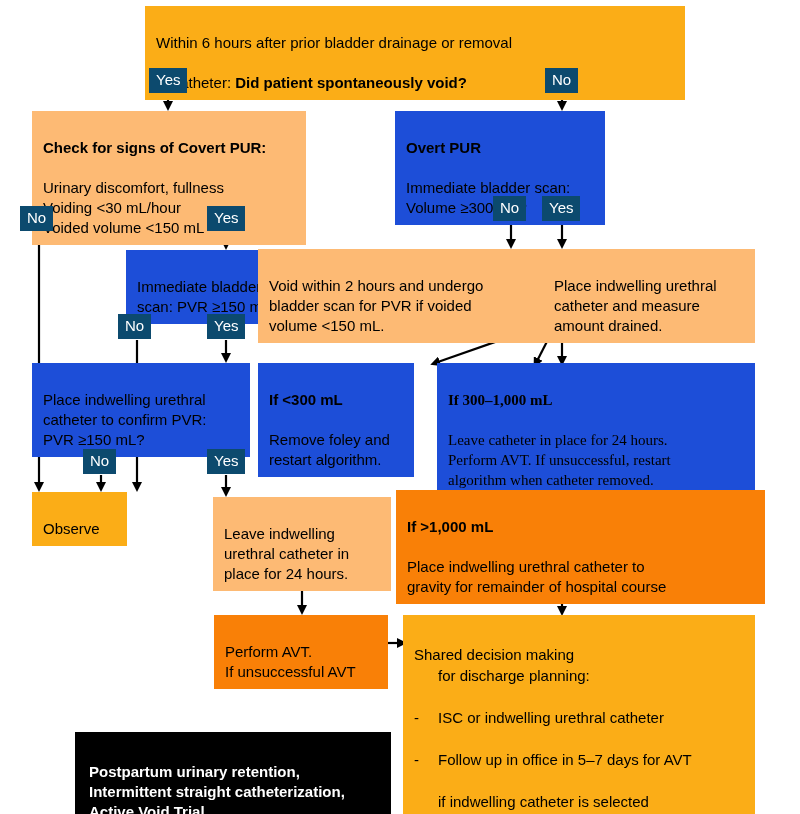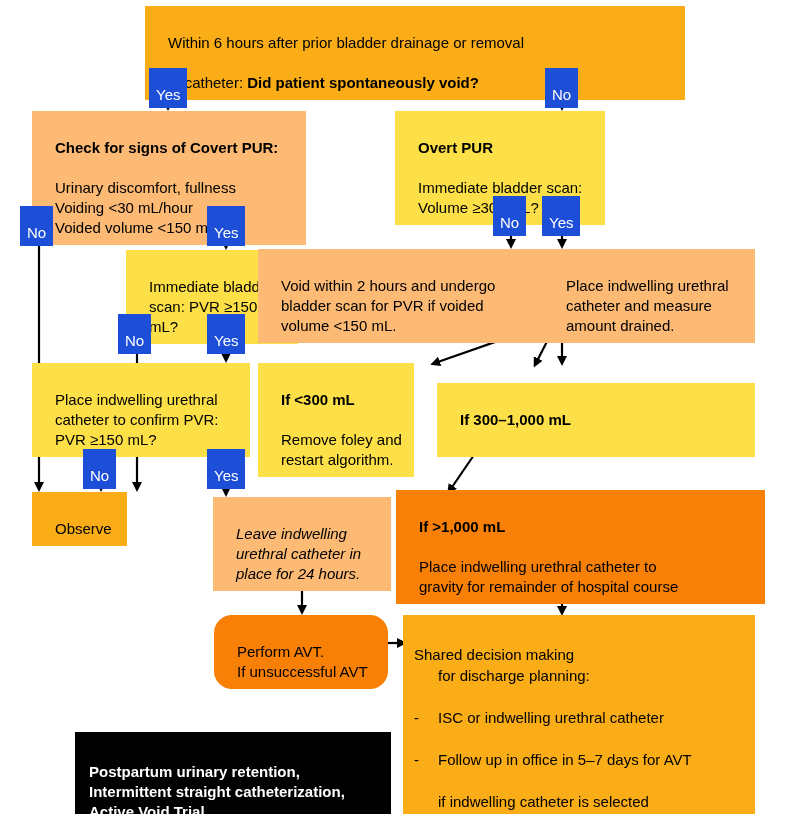--- a/index.html
+++ b/index.html
@@ -17,40 +17,40 @@
     height: 814px;
     background: #ffffff;
     overflow: hidden;
   }
   .node {
     position: absolute;
     box-sizing: border-box;
     color: #000000;
     font-size: 15px;
     line-height: 20px;
-    padding: 7px 10px 7px 23px;
+    padding: 7px 10px 7px 11px;
     white-space: pre-line;
     z-index: 3;
   }
   .node.amber   { background: #FBAD17; }
   .node.teal    { background: #fdba74; }
-  .node.blue    { background: #fde047; }
+  .node.blue    { background: #1d4ed8; }
   .node.orange  { background: #F98007; }
   .node.black   { background: #000000; color: #ffffff; font-weight: bold; }
   .node .hd {
     font-weight: bold;
   }
   .label {
     position: absolute;
     box-sizing: border-box;
-    background: #1d4ed8;
+    background: #0c4a6e;
     color: #ffffff;
     font-size: 15px;
     line-height: 18px;
-    padding: 18px 7px 4px 7px;
+    padding: 3px 7px 4px 7px;
     z-index: 4;
   }
   svg.wires {
     position: absolute;
     left: 0;
     top: 0;
     width: 800px;
     height: 814px;
     z-index: 1;
     overflow: visible;
@@ -185,45 +185,48 @@
 catheter to confirm PVR:
 PVR ≥150 mL?</span>
   </div>
 
   <div class="node blue" style="left:258px; top:363px; width:156px;">
     <span class="hd">If &lt;300 mL</span><br>
     <span>Remove foley and
 restart algorithm.</span>
   </div>
 
-  <div class="node blue" style="left:437px; top:383px; width:318px;">
+  <div class="node blue" style="left:437px; top:363px; width:318px;font-family:Liberation Serif, serif;">
     <span class="hd">If 300–1,000 mL</span><br>
+    <span>Leave catheter in place for 24 hours.
+Perform AVT. If unsuccessful, restart
+algorithm when catheter removed.</span>
   </div>
 
   <div class="label" style="left:83px; top:449px;">No</div>
 
   <div class="label" style="left:207px; top:449px;">Yes</div>
 
   <div class="node amber" style="left:32px; top:492px; width:95px;">
     <span>Observe</span>
   </div>
 
-  <div class="node teal" style="left:213px; top:497px; width:178px;font-style:italic;">
+  <div class="node teal" style="left:213px; top:497px; width:178px;">
     <span>Leave indwelling
 urethral catheter in
 place for 24 hours.</span>
   </div>
 
   <div class="node orange" style="left:396px; top:490px; width:369px;">
     <span class="hd">If &gt;1,000 mL</span><br>
     <span>Place indwelling urethral catheter to
 gravity for remainder of hospital course</span>
   </div>
 
-  <div class="node orange" style="left:214px; top:615px; width:174px;border-radius:18px;">
+  <div class="node orange" style="left:214px; top:615px; width:174px;">
     <span>Perform AVT.
 If unsuccessful AVT</span>
   </div>
 
   <div class="node amber" style="left:403px; top:615px; width:352px; padding:8px 10px 12px 11px; line-height:21px;">
     <span>Shared decision making</span>
     <span class="indent1">for discharge planning:</span>
     <span class="bullrow"><span class="bl">-</span><span>ISC or indwelling urethral catheter</span></span>
     <span class="bullrow"><span class="bl">-</span><span>Follow up in office in 5–7 days for AVT</span></span>
     <span class="indent1">if indwelling catheter is selected</span>

